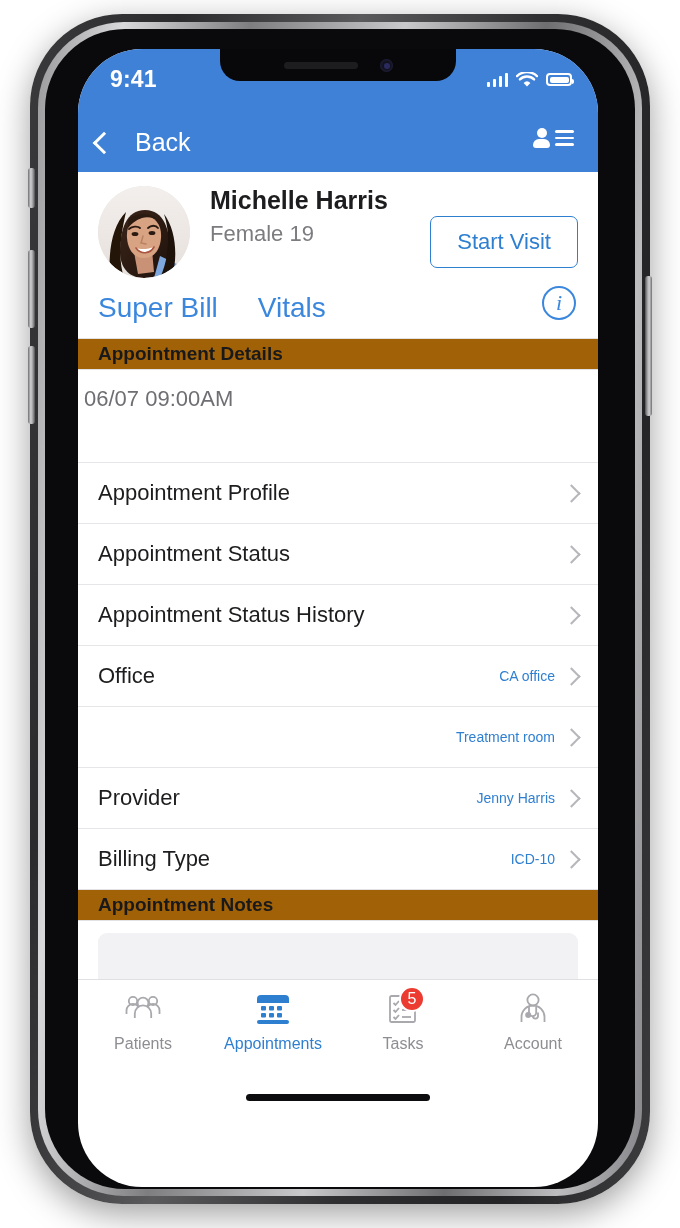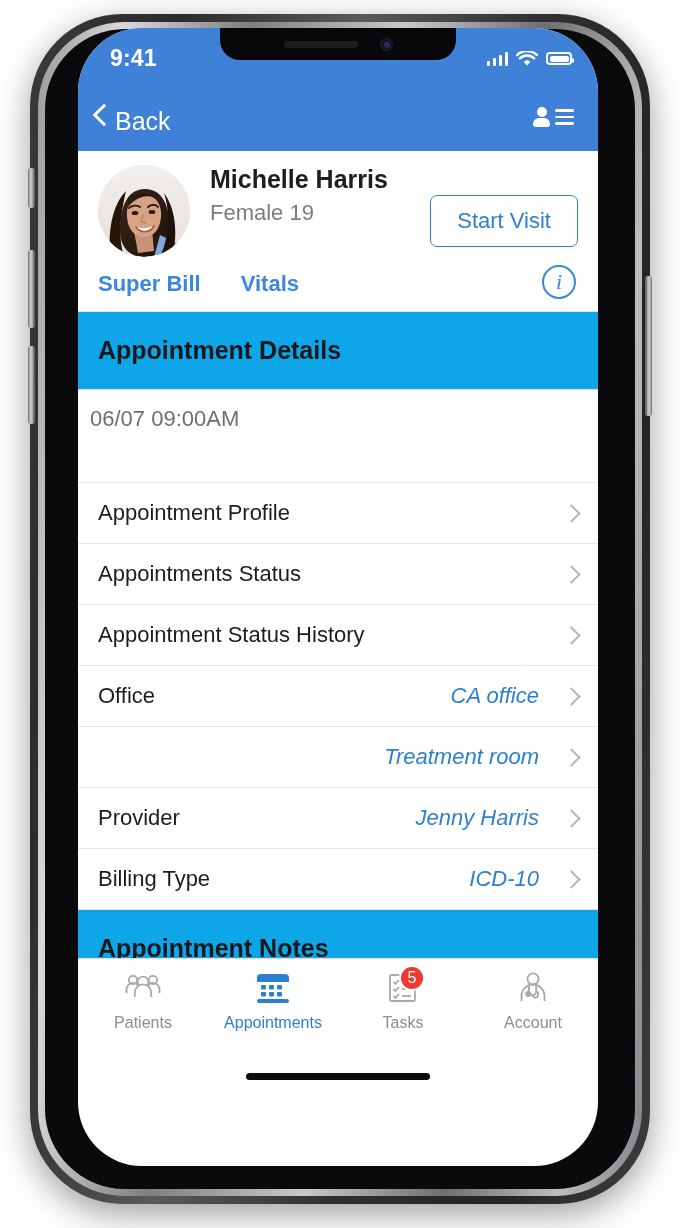--- a/index.html
+++ b/index.html
@@ -49,21 +49,21 @@
   }
   .btn-silent { left: 28px; top: 168px; width: 7px; height: 40px; }
   .btn-volup  { left: 28px; top: 250px; width: 7px; height: 78px; }
   .btn-voldn  { left: 28px; top: 346px; width: 7px; height: 78px; }
   .btn-power  { right: 28px; top: 276px; width: 7px; height: 140px;
                 background: linear-gradient(270deg,#6f6f72,#d2d2d5 40%,#9c9c9f 70%,#4e4e51); }
 
   
   .screen {
     position: absolute;
-    left: 78px; top: 28px;
+    left: 78px; top: 49px;
     width: 520px; height: 1138px;
     border-radius: 64px;
     background: #ffffff;
     overflow: hidden;
   }
 
   
   .notch {
     position: absolute;
     left: 50%; transform: translateX(-50%);
@@ -148,21 +148,21 @@
   .navbar {
     height: 68px;
     background: #3f81d7;
     display: flex;
     align-items: center;
     justify-content: space-between;
     padding: 0 24px 0 18px;
     box-sizing: border-box;
   }
   .back-btn {
-    display: flex; gap: 0;
+    display: flex; align-items: center; gap: 20px;
     color: #fff;
     margin-top: 9px;
   }
   .chev-back {
     width: 13px; height: 13px;
     border-left: 3.6px solid #fff;
     border-bottom: 3.6px solid #fff;
     transform: rotate(45deg);
     margin-right: 3px;
   }
@@ -219,61 +219,61 @@
     white-space: nowrap;
     flex: 0 0 auto;
   }
 
   .patient-tabs {
     display: flex;
     align-items: center;
     padding: 14px 2px 14px 0;
     position: relative;
   }
-  .ptab { color: #3b87dd; font-size: 22px; margin-right: 40px; font-weight: bold; }
+  .ptab { color: #3b87dd; font-size: 28px; margin-right: 40px; }
   .info-icon {
     position: absolute; right: 2px; top: 8px;
     width: 34px; height: 34px;
     border: 2px solid #3b87dd;
     border-radius: 50%;
     color: #3b87dd;
     font-size: 22px;
     font-style: italic;
     font-family: "Liberation Serif", serif;
     display: flex; align-items: center; justify-content: center;
     box-sizing: border-box;
   }
 
   .section-header {
-    background: #0ea5e9;
-    padding: 24px 20px;
-    font-size: 25px;
+    background: #a16207;
+    padding: 4px 20px;
+    font-size: 19px;
     font-weight: bold;
     color: #19191b;
     border-top: 1px solid #e2e2e5;
     border-bottom: 1px solid #e2e2e5;
   }
 
   .datetime-block {
-    padding: 16px 20px 0 12px;
+    padding: 16px 20px 0 6px;
     height: 92px;
     box-sizing: border-box;
   }
   .datetime-text { font-size: 22px; color: #6e6e73; }
 
   .row {
     display: flex; align-items: center;
     padding: 0 20px;
     height: 61px;
     border-top: 1px solid #e6e6e9;
     box-sizing: border-box;
     justify-content: flex-end;
   }
   .row-label { font-size: 22px; color: #1d1d1f; flex: 1 1 auto; }
-  .row-value { font-size: 22px; color: #2f7fd1; margin-right: 26px; font-style: italic; }
+  .row-value { font-size: 14px; color: #2f7fd1; margin-right: 10px; }
   .chev {
     width: 11px; height: 11px;
     border-top: 2.6px solid #b6b6bb;
     border-right: 2.6px solid #b6b6bb;
     transform: rotate(45deg);
     flex: 0 0 auto;
   }
 
   .notes-area {
     padding: 12px 20px 0 20px;
@@ -447,21 +447,21 @@
         <div class="datetime-text">06/07 09:00AM</div>
       </div>
 
       <div class="row">
         <div class="row-label">Appointment Profile</div>
         <div class="row-value"></div>
         <div class="chev"></div>
       </div>
 
       <div class="row">
-        <div class="row-label">Appointments Status</div>
+        <div class="row-label">Appointment Status</div>
         <div class="row-value"></div>
         <div class="chev"></div>
       </div>
 
       <div class="row">
         <div class="row-label">Appointment Status History</div>
         <div class="row-value"></div>
         <div class="chev"></div>
       </div>
 

